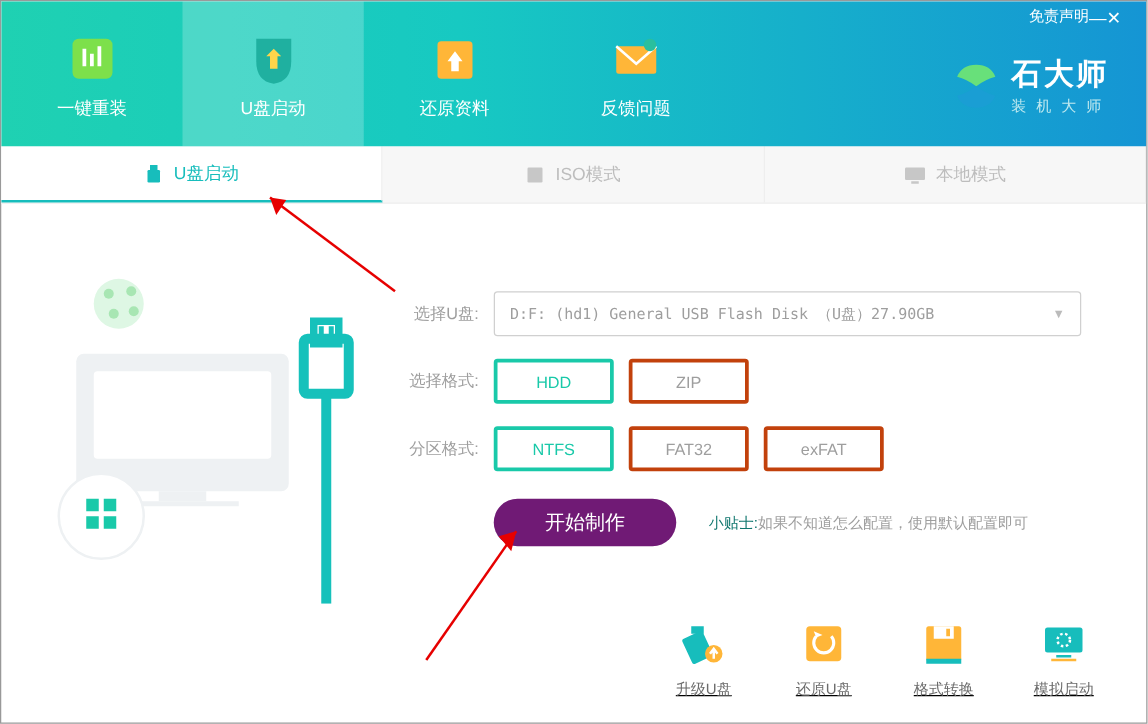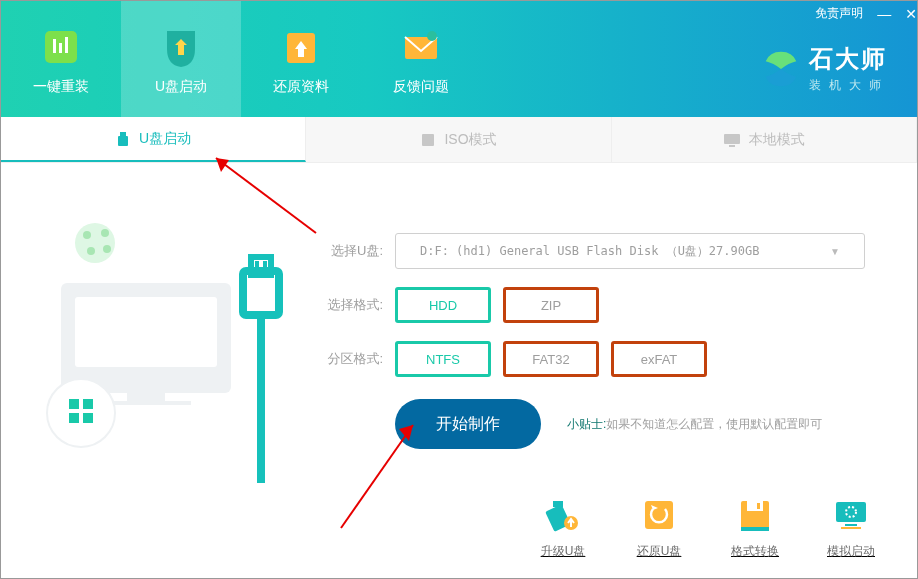--- a/index.html
+++ b/index.html
@@ -1,44 +1,44 @@
 <!DOCTYPE html>
 <html><head>
 <meta charset="utf-8">
 <style>
   *{margin:0;padding:0;box-sizing:border-box;font-family:"Microsoft YaHei",Arial,sans-serif;}
   body{background:#fff;width:918px;height:579px;overflow:hidden;position:relative;border:1px solid #999;}
   .header{height:116px;background:linear-gradient(90deg,#1fd1b2 0%,#17c9c2 40%,#1595d4 100%);display:flex;position:relative;}
-  .titlebar{position:absolute;top:4px;right:0;display:flex;align-items:center;gap:14px;color:#fff;font-size:12px;}
+  .titlebar{position:absolute;top:4px;right:20px;display:flex;align-items:center;color:#fff;font-size:12px;}
   .titlebar .ctl{font-size:14px;cursor:pointer;line-height:1;}
   .nav{display:flex;height:100%;}
-  .nav-item{width:120px;display:flex;flex-direction:column;align-items:center;justify-content:center;color:#fff;cursor:pointer;}
+  .nav-item{width:145px;display:flex;flex-direction:column;align-items:center;justify-content:center;color:#fff;cursor:pointer;}
   .nav-item.active{background:rgba(255,255,255,0.22);}
   .nav-item .icon-slot{height:50px;display:flex;align-items:center;justify-content:center;}
   .nav-item .lbl{font-size:14px;margin-top:6px;}
   .brand{position:absolute;right:28px;top:42px;display:flex;align-items:center;gap:7px;}
   .brand-ico{width:42px;height:42px;}
   .brand-txt .t1{color:#fff;font-size:24px;font-weight:bold;letter-spacing:2px;}
   .brand-txt .t2{color:#bfe9ef;font-size:12px;letter-spacing:8px;margin-top:2px;}
   .subnav{height:46px;background:#f7f7f7;display:flex;border-bottom:1px solid #eee;}
   .subtab{flex:1;display:flex;align-items:center;justify-content:center;gap:8px;color:#bdbdbd;font-size:14px;border-right:1px solid #eee;cursor:pointer;}
   .subtab.active{background:#fff;color:#17bdbc;border-bottom:2px solid #17bdbc;}
   .main{position:relative;height:calc(579px - 116px - 46px);}
   .left-art{position:absolute;left:30px;top:20px;width:260px;height:300px;}
   .form{position:absolute;left:318px;top:70px;right:40px;}
   .row{display:flex;align-items:center;margin-bottom:18px;}
   .row .lab{color:#9e9e9e;font-size:13px;width:64px;text-align:right;margin-right:12px;}
-  .select{flex:1;height:36px;border:1px solid #d0d0d0;border-radius:3px;display:flex;align-items:center;padding:0 24px;justify-content:space-between;cursor:pointer;max-width:470px;}
+  .select{flex:1;height:36px;border:1px solid #d0d0d0;border-radius:3px;display:flex;align-items:center;padding:0 12px;justify-content:space-between;cursor:pointer;max-width:470px;}
   .select .val{color:#9e9e9e;font-size:12px;font-family:monospace;}
   .select .car{color:#bbb;font-size:10px;}
   .opts{display:flex;gap:12px;}
   .opt{width:96px;height:36px;border:3px solid #c2410c;border-radius:3px;display:flex;align-items:center;justify-content:center;color:#9e9e9e;font-size:13px;cursor:pointer;}
   .opt.sel{border-color:#19c9a9;color:#19c9a9;}
   .startrow{display:flex;align-items:center;margin-top:22px;}
-  .start-btn{margin-left:76px;width:146px;height:50px;border-radius:25px;background:#0369a1;color:#fff;font-size:16px;display:flex;align-items:center;justify-content:center;cursor:pointer;border:none;font-family:Liberation Mono, monospace;}
+  .start-btn{margin-left:76px;width:146px;height:38px;border-radius:25px;background:#701a75;color:#fff;font-size:16px;display:flex;align-items:center;justify-content:center;cursor:pointer;border:none;font-family:Liberation Mono, monospace;}
   .tip{margin-left:26px;font-size:12px;}
   .tip .tl{color:#0f766e;}
   .tip .tc{color:#9e9e9e;}
   .footer{position:absolute;bottom:20px;right:30px;display:flex;gap:24px;text-decoration:underline;}
   .ftool{width:72px;display:flex;flex-direction:column;align-items:center;color:#6b6b6b;font-size:12px;cursor:pointer;gap:8px;}
   .fico{width:40px;height:40px;display:flex;align-items:center;justify-content:center;}
   .arrow{position:absolute;pointer-events:none;}
 </style>
 </head>
 <body>

